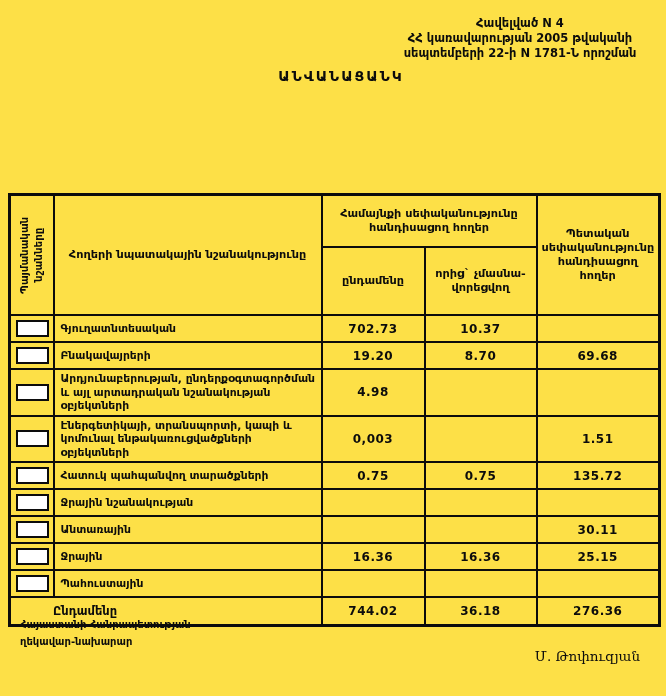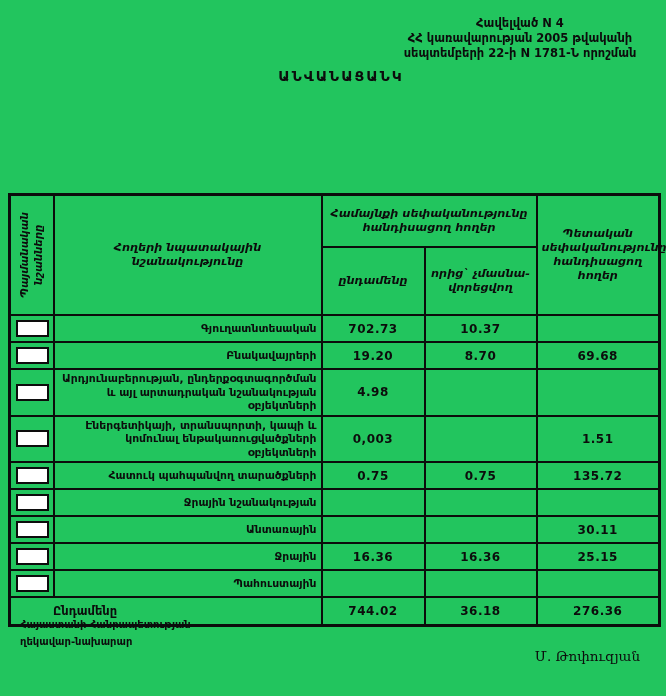--- a/index.html
+++ b/index.html
@@ -1,20 +1,20 @@
 <!DOCTYPE html>
 <html><head>
 <meta charset="utf-8">
 <style>
   * { margin: 0; padding: 0; box-sizing: border-box; }
   html,body { background: #e8e8e8; }
   .page {
     position: relative;
     width: 666px; height: 696px;
-    background: #22c55e;
+    background: #fde047;
     color: #0c0c0c;
     font-family: "DejaVu Sans", "Liberation Sans", sans-serif;
     font-weight: bold;
     overflow: hidden;
   }
   .annex {
     position: absolute; top: 16px; right: 8px; width: 276px;
     text-align: center; font-size: 11.5px; line-height: 15px;
   }
   .doc-title {
@@ -30,31 +30,31 @@
     width: 650px; border-collapse: collapse;
     table-layout: fixed;
   }
   table.land th, table.land td {
     border: 2px solid #0c0c0c;
     vertical-align: middle;
     font-weight: bold;
     color: #0c0c0c;
   }
   table.land { border: 3px solid #0c0c0c; }
-  th.hdr { font-size: 11.3px; text-align: center; padding: 2px 4px; line-height: 14px; font-style: italic; }
+  th.hdr { font-size: 11.3px; text-align: center; padding: 2px 4px; line-height: 14px; }
   tr.h1 { height: 50px; }
   tr.h2 { height: 64px; }
   td.sym { text-align: left; }
   .box {
     width: 33px; height: 17px;
     border: 2px solid #0c0c0c;
     margin-left: 5px;
     background: #ffffff;
   }
-  td.lbl { font-size: 10.8px; text-align: right; padding: 2px 4px 2px 6px; line-height: 13.5px; }
+  td.lbl { font-size: 10.8px; text-align: left; padding: 2px 4px 2px 6px; line-height: 13.5px; }
   td.num { font-size: 12px; text-align: center; letter-spacing: 0.5px; margin-left: 14px; }
   tbody tr { height: 27px; }
   tbody tr.tall { height: 40px; }
   tbody tr.tall2 { height: 38px; }
   tbody tr.sum { height: 28px; }
   td.total-lbl { font-size: 11.5px; text-align: left; padding-left: 42px; }
   .vert-cell { padding: 0; }
   .vert-wrap { display: flex; align-items: center; justify-content: center; height: 114px; }
   .vert {
     writing-mode: vertical-rl;

